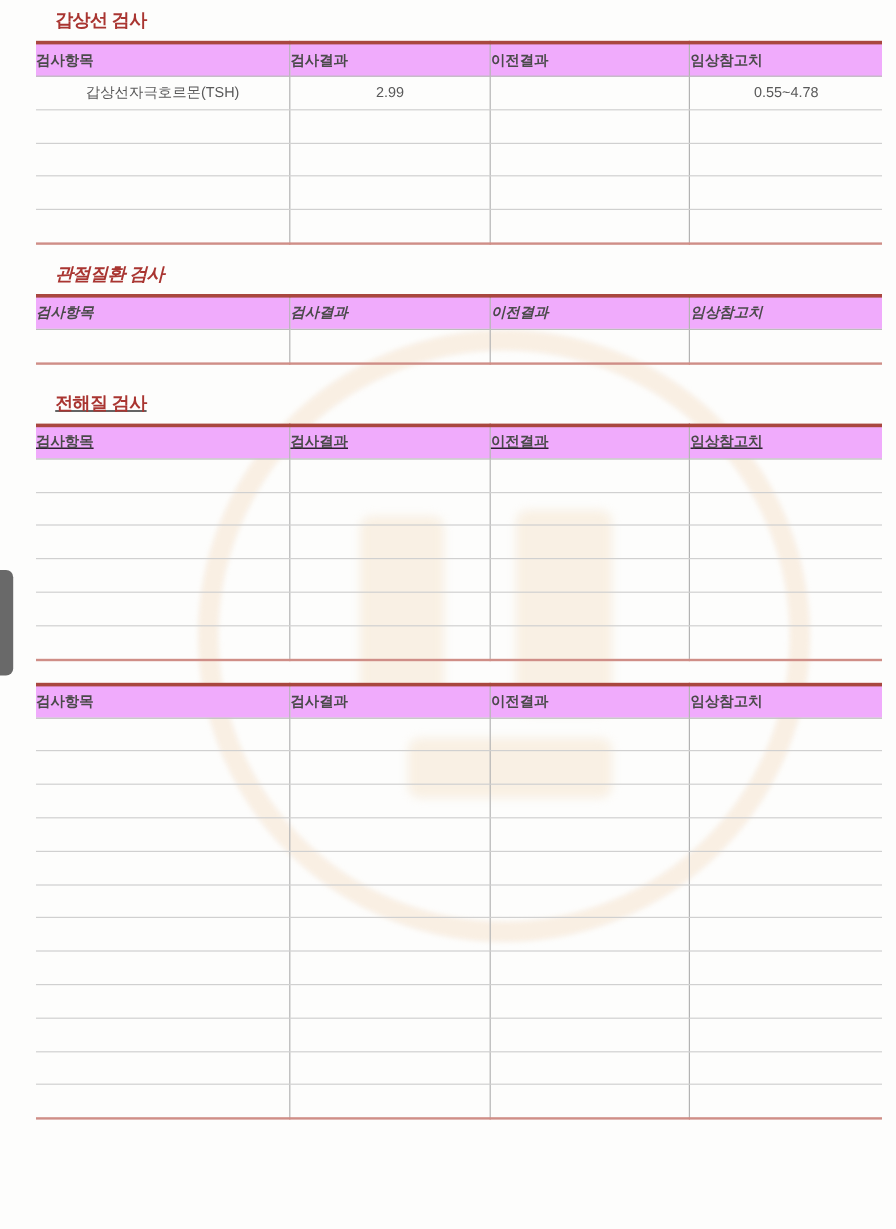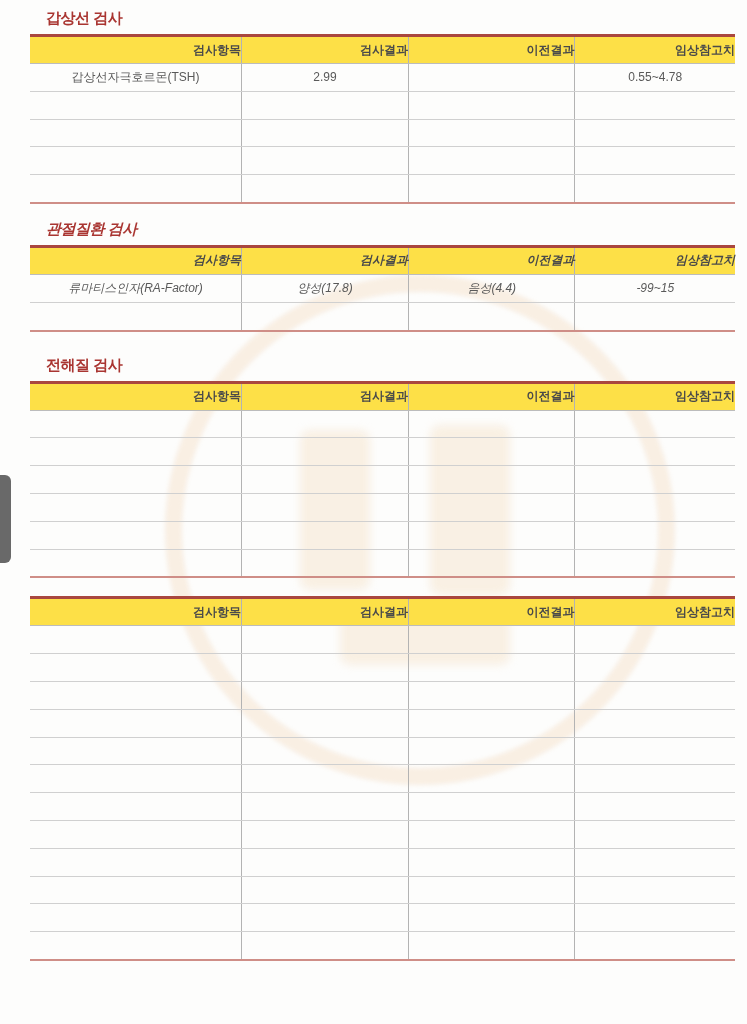--- a/index.html
+++ b/index.html
@@ -50,44 +50,44 @@
   .section-title {
     font-size: 15px;
     line-height: 20px;
     font-weight: bold;
     color: #a93531;
     margin: 0 0 6px 16px;
     letter-spacing: -0.5px;
   }
 
   .test-section:nth-of-type(2) { margin-top: 15px; font-style: italic; }
-  .test-section:nth-of-type(3) { margin-top: 23px; }
+  .test-section:nth-of-type(3) { margin-top: 23px; text-decoration: underline; }
   .test-section:nth-of-type(4) { margin-top: 18px; }
 
   table.result-table {
     width: 705px;
     border-collapse: collapse;
     table-layout: fixed;
     border-top: 3px solid #a9473f;
     border-bottom: 2px solid #cf8e87;
     background: transparent;
   }
   col.c-item      { width: 30.0%; }
   col.c-result    { width: 23.7%; }
   col.c-previous  { width: 23.6%; }
   col.c-reference { width: 22.7%; }
 
   .result-table th {
-    background: #fde047;
+    background: #f0abfc;
     height: 26px;
     padding: 0;
     font-size: 12px;
     font-weight: bold;
     color: #4a4a4a;
-    text-align: right;
+    text-align: left;
     border-bottom: 1px solid #bcbcbc;
     margin-top: 36px;
   }
   .result-table td {
     height: 26.8px;
     padding: 0;
     font-size: 12px;
     color: #595959;
     text-align: center;
     border-bottom: 1px solid #d0d0d0;
@@ -192,26 +192,20 @@
       </colgroup>
       <thead>
         <tr>
           <th>검사항목</th>
           <th>검사결과</th>
           <th>이전결과</th>
           <th>임상참고치</th>
         </tr>
       </thead>
       <tbody>
-  <tr>
-    <td>류마티스인자(RA-Factor)</td>
-    <td>양성(17.8)</td>
-    <td>음성(4.4)</td>
-    <td>-99~15</td>
-  </tr>
 
   <tr>
     <td></td>
     <td></td>
     <td></td>
     <td></td>
   </tr>
 </tbody>
     </table>
   </div>

